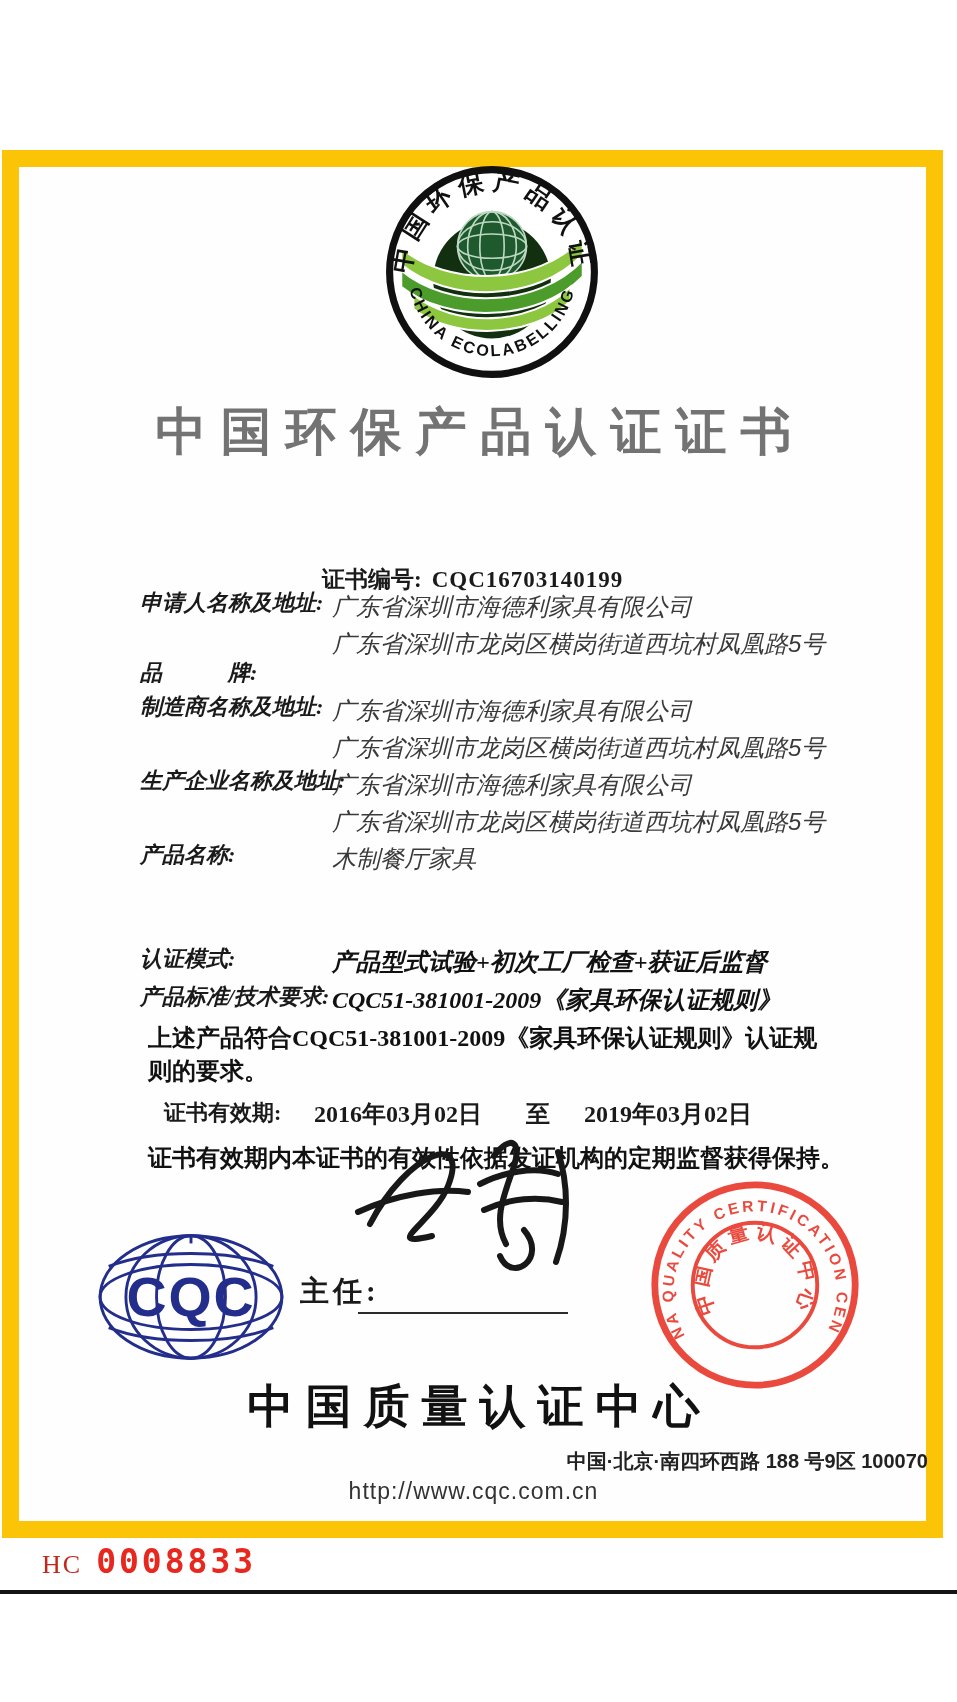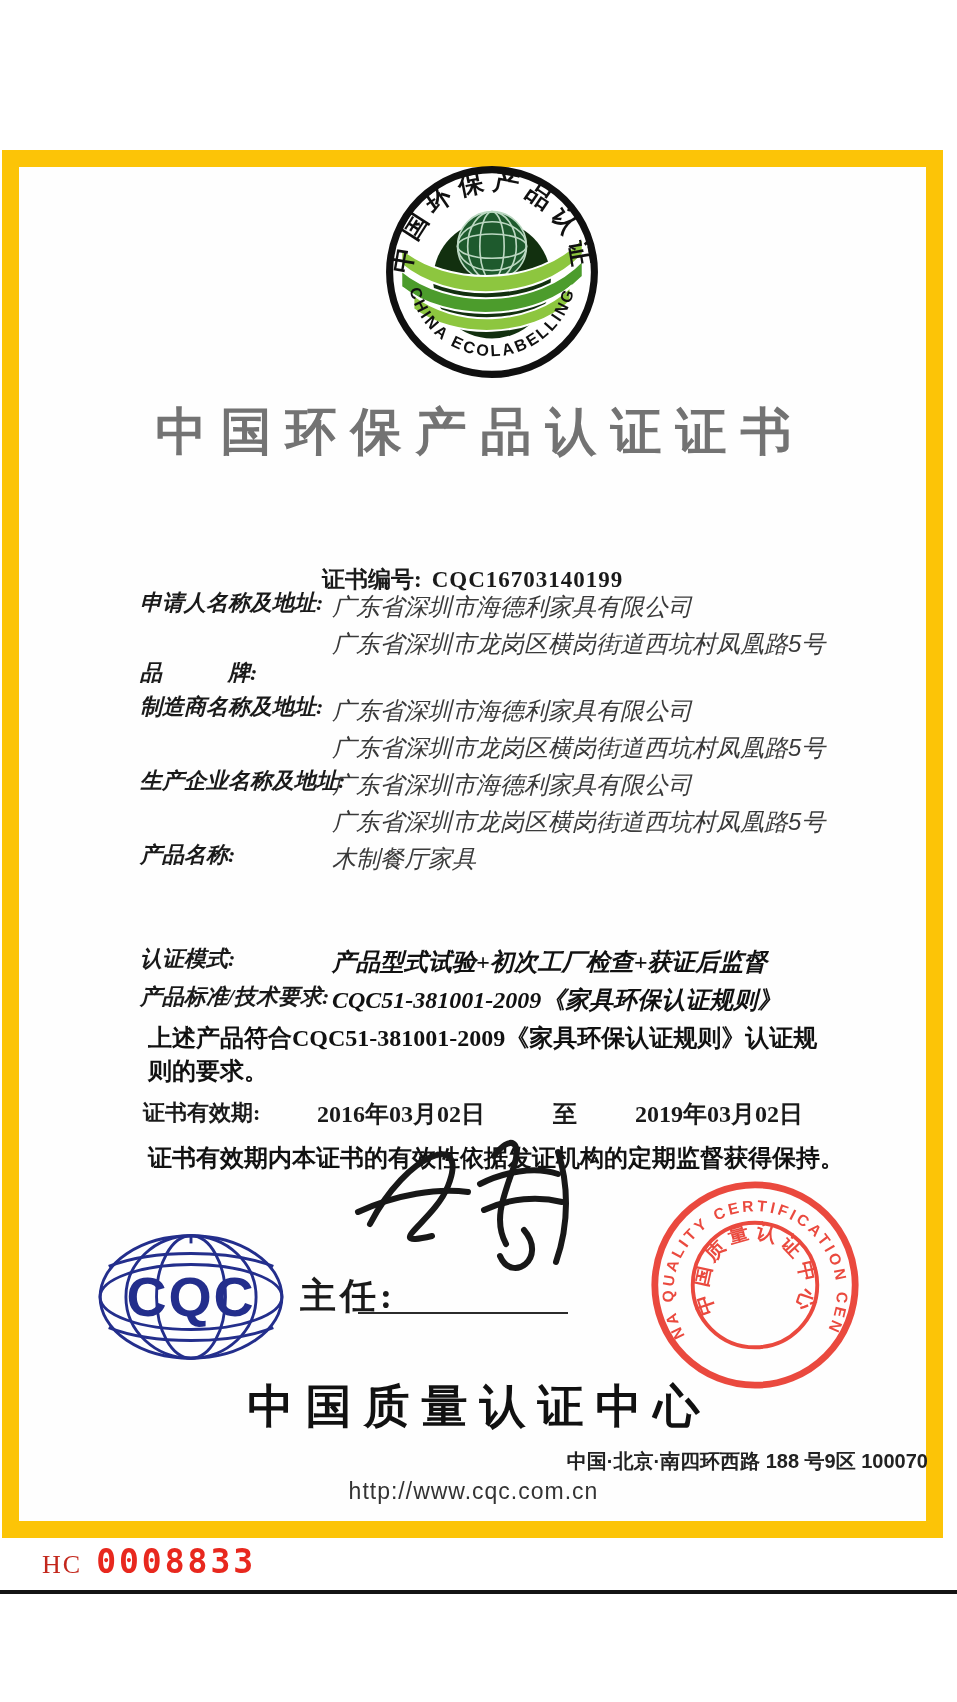--- a/index.html
+++ b/index.html
@@ -30,27 +30,27 @@
   .row .lbl{
     width:192px;flex:0 0 192px;font-family:"Liberation Serif",serif;
     font-weight:700;font-size:22px;white-space:nowrap;
   }
   .row .val{margin-left:0;font-size:24px;line-height:37px;color:#3a3a3a;white-space:nowrap;}
   .row .val.small{font-size:20px;line-height:30px;color:#222;font-family:"Liberation Serif",serif;font-weight:700;}
   .para{
     left:148px;width:690px;font-family:Liberation Serif, serif;font-weight:700;
     font-size:24px;line-height:33px;color:#111;
   }
-  .validity{left:143px;width:720px;display:flex;font-size:24px;gap:24px;}
+  .validity{left:164px;width:720px;display:flex;font-size:24px;}
   .validity .lbl{width:150px;flex:0 0 150px;font-family:"Liberation Serif",serif;font-weight:700;font-size:22px;}
   .validity .date{font-family:"Liberation Serif",serif;font-weight:700;}
   .validity .to{margin:0 34px 0 44px;font-family:"Liberation Serif",serif;font-weight:700;}
   
   .cqc-logo{left:95px;top:1230px;width:192px;height:134px;}
-  .director{left:300px;top:1272px;font-size:36px;font-weight:700;
+  .director{left:300px;top:1272px;font-size:29px;font-weight:700;
     font-family:"Liberation Serif",serif;letter-spacing:4px;text-align:center;}
   .sig-line{left:358px;top:1312px;width:210px;border-top:2px solid #2b2b2b;height:0;}
   .signature{left:352px;top:1112px;width:240px;height:196px;}
   .stamp{left:648px;top:1178px;width:214px;height:214px;opacity:.9;}
   .issuer-name{
     left:19px;width:909px;top:1376px;text-align:center;font-size:46px;font-weight:700;
     letter-spacing:12px;text-indent:12px;color:#111;white-space:nowrap;
   }
   .issuer-addr{left:19px;width:909px;top:1448px;text-align:right;font-size:20px;font-weight:700;color:#222;}
   .issuer-url{left:19px;width:909px;top:1478px;text-align:center;font-size:23px;color:#333;letter-spacing:1px;}

